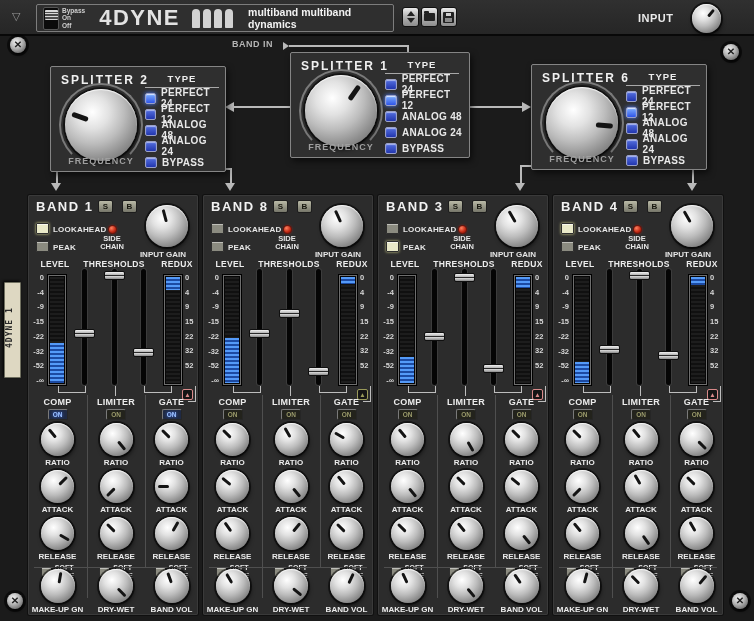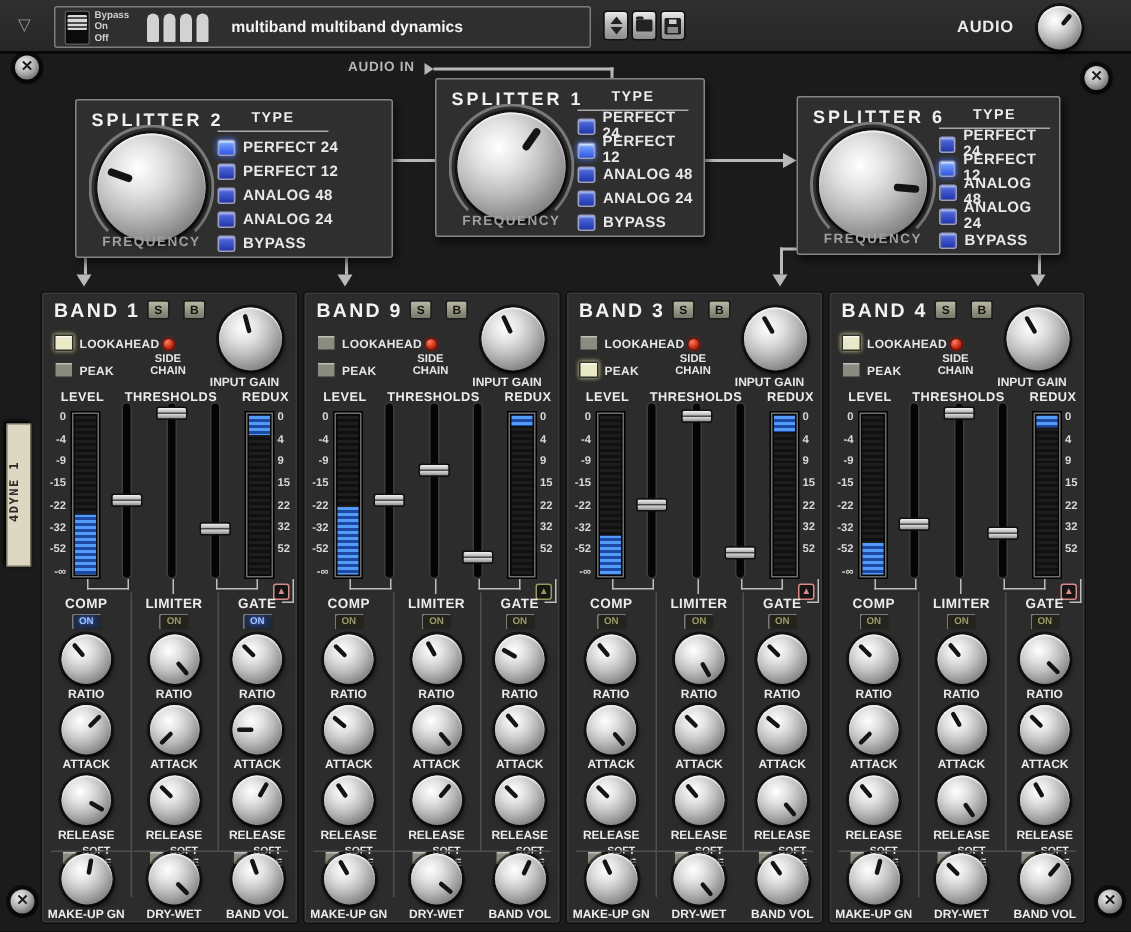--- a/index.html
+++ b/index.html
@@ -132,50 +132,51 @@
     <span class="caret">▽</span>
     <div class="titlebox">
       <div class="byp-switch">
           <div class="byp-handle"></div>
         </div>
       <div class="byp-labs">
         <span>Bypass</span>
         <span>On</span>
         <span>Off</span>
       </div>
+      <div class="appname">4DYNE</div>
       <div class="logo">
           <i></i>
           <i></i>
           <i></i>
           <i></i>
         </div>
       <div class="tagline">multiband multiband dynamics</div>
     </div>
     <button class="tb-btn tbb1">
         <span class="ud-u"></span>
         <span class="ud-d"></span>
       </button>
     <button class="tb-btn tbb2">
         <span class="folder-ic"></span>
       </button>
     <button class="tb-btn tbb3">
         <span class="floppy-ic"></span>
       </button>
-    <div class="vol-lab">AUDIO</div>
+    <div class="vol-lab">INPUT</div>
     <div class="knob k-vol">
         <div class="rot" style="--a: 40deg;"></div>
       </div>
   </header>
 
   <div class="screw" style="left:10px;top:37px"></div>
   <div class="screw" style="left:723px;top:44px"></div>
   <div class="screw" style="left:7px;top:593px"></div>
   <div class="screw" style="left:732px;top:593px"></div>
 
-  <div class="ai-lab">AUDIO IN</div>
+  <div class="ai-lab">BAND IN</div>
   <div class="tri tri-r sm" style="left:283px;top:42px"></div>
   <div class="rl" style="left:289px;top:45px;width:120px;height:2px"></div>
   <div class="rl" style="left:407px;top:45px;width:2px;height:8px"></div>
   <div class="rl" style="left:234px;top:106px;width:56px;height:2px"></div>
   <div class="tri tri-l" style="left:225px;top:102px"></div>
   <div class="rl" style="left:470px;top:106px;width:53px;height:2px"></div>
   <div class="tri tri-r" style="left:522px;top:102px"></div>
   <div class="rl" style="left:56px;top:172px;width:2px;height:11px"></div>
   <div class="tri tri-dn" style="left:51px;top:183px"></div>
   <div class="rl" style="left:222px;top:168px;width:10px;height:2px"></div>
@@ -214,21 +215,21 @@
           <div class="trow">
             <span class="sw"></span>
             <span class="tl">ANALOG 24</span>
           </div>
           <div class="trow">
             <span class="sw"></span>
             <span class="tl">BYPASS</span>
           </div>
         </div>
   </section>
-      <section class="splitter" style="left: 50px; top: 66px; width: 212px; height: 106px;">
+      <section class="splitter" style="left: 50px; top: 66px; width: 176px; height: 106px;">
     <div class="sp-title">SPLITTER 2</div>
     <div class="arc"></div>
     <div class="knob k-big">
           <div class="rot" style="--a: -70deg;"></div>
         </div>
     <div class="freq-lab">FREQUENCY</div>
     <div class="type-head">TYPE</div>
     <div class="type-list">
           <div class="trow sel">
             <span class="sw"></span>
@@ -439,21 +440,21 @@
       <div class="bot-lab">DRY-WET</div>
     </div>
     <div class="bcol pc2">
       <div class="knob k-bot">
             <div class="rot" style="--a: -20deg;"></div>
           </div>
       <div class="bot-lab">BAND VOL</div>
     </div>
   </section>
       <section class="band" style="left: 203px;">
-    <div class="b-title">BAND 9</div>
+    <div class="b-title">BAND 8</div>
     <button class="sb s">S</button>
     <button class="sb b">B</button>
     <span class="cb la"></span>
     <span class="cb-lab lab-la">LOOKAHEAD</span>
     <span class="cb pk"></span>
     <span class="cb-lab lab-pk">PEAK</span>
     <span class="led"></span>
     <div class="sc-lab">
       <span>SIDE</span>
           <span>CHAIN</span>

